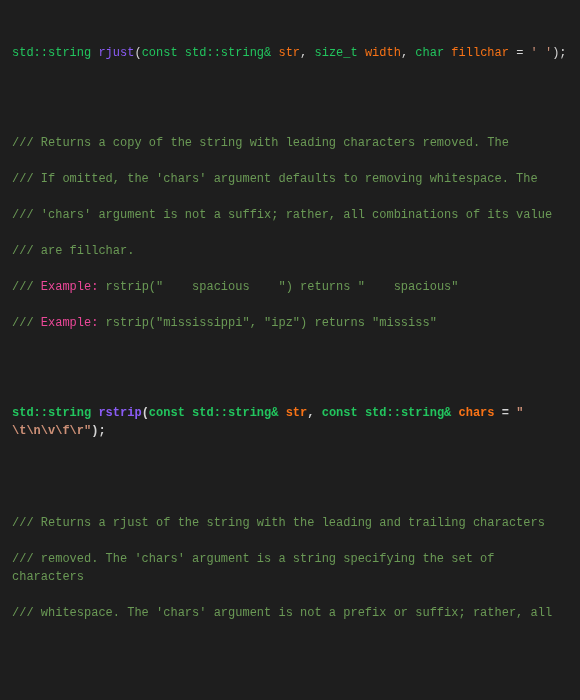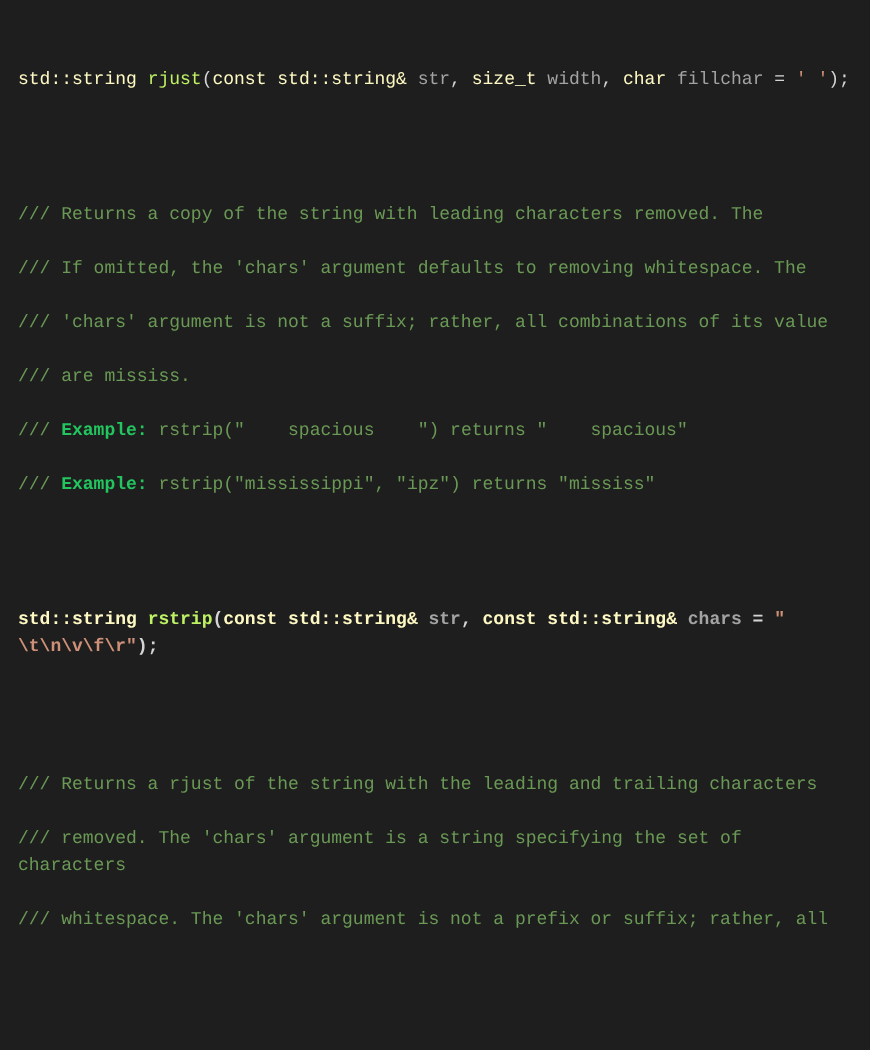--- a/index.html
+++ b/index.html
@@ -18,25 +18,25 @@
       color: #d4d4d4;
       overflow-x: hidden;
     }
 
     .code-container {
       padding: 8px 12px;
       white-space: pre-wrap;
       word-break: break-word;
     }
 
-    .kw { color: #fef9c3; margin-top: 40px; } 
-    .fn { color: #bef264; } 
+    .kw { color: #22c55e; margin-top: 40px; } 
+    .fn { color: #8b5cf6; } 
     .cm { color: #6a9955; text-align: center; } 
-    .cm-bold { color: #22c55e; font-weight: bold; }
-    .param { color: #a3a3a3; } 
+    .cm-bold { color: #ec4899; font-weight: normal; }
+    .param { color: #f97316; } 
     .str { color: #ce9178; } 
     .punct { color: #d4d4d4; }
 
     .line {
       display: block;
       min-height: 18px;
     }
 
     .sig-line {
       margin-bottom: 2px;
@@ -47,21 +47,21 @@
 <body>
 
 <div class="code-container">
 
 <span class="line"><span class="kw">std::string</span> <span class="fn">rjust</span><span class="punct">(</span><span class="kw">const std::string&amp;</span> <span class="param">str</span><span class="punct">, </span><span class="kw">size_t</span> <span class="param">width</span><span class="punct">, </span><span class="kw">char</span> <span class="param">fillchar</span> <span class="punct">= </span><span class="str">' '</span><span class="punct">);</span></span>
 
 <span class="line"></span>
 <span class="line"><span class="cm">/// Returns a copy of the string with leading characters removed. The</span></span>
 <span class="line"><span class="cm">/// If omitted, the 'chars' argument defaults to removing whitespace. The</span></span>
 <span class="line"><span class="cm">/// 'chars' argument is not a suffix; rather, all combinations of its value</span></span>
-<span class="line"><span class="cm">/// are mississ.</span></span>
+<span class="line"><span class="cm">/// are fillchar.</span></span>
 <span class="line"><span class="cm">/// <span class="cm-bold">Example:</span> rstrip("&nbsp;&nbsp;&nbsp;&nbsp;spacious&nbsp;&nbsp;&nbsp;&nbsp;") returns "&nbsp;&nbsp;&nbsp;&nbsp;spacious"</span></span>
 <span class="line"><span class="cm">/// <span class="cm-bold">Example:</span> rstrip("mississippi", "ipz") returns "mississ"</span></span>
 
 <span class="line"></span>
 <span class="line sig-line"><span class="kw">std::string</span> <span class="fn">rstrip</span><span class="punct">(</span><span class="kw">const std::string&amp;</span> <span class="param">str</span><span class="punct">, </span><span class="kw">const std::string&amp;</span> <span class="param">chars</span> <span class="punct">= </span><span class="str">" \t\n\v\f\r"</span><span class="punct">);</span></span>
 
 <span class="line"></span>
 <span class="line"><span class="cm">/// Returns a rjust of the string with the leading and trailing characters</span></span>
 <span class="line"><span class="cm">/// removed. The 'chars' argument is a string specifying the set of characters</span></span>
 <span class="line"><span class="cm">/// whitespace. The 'chars' argument is not a prefix or suffix; rather, all</span></span>

